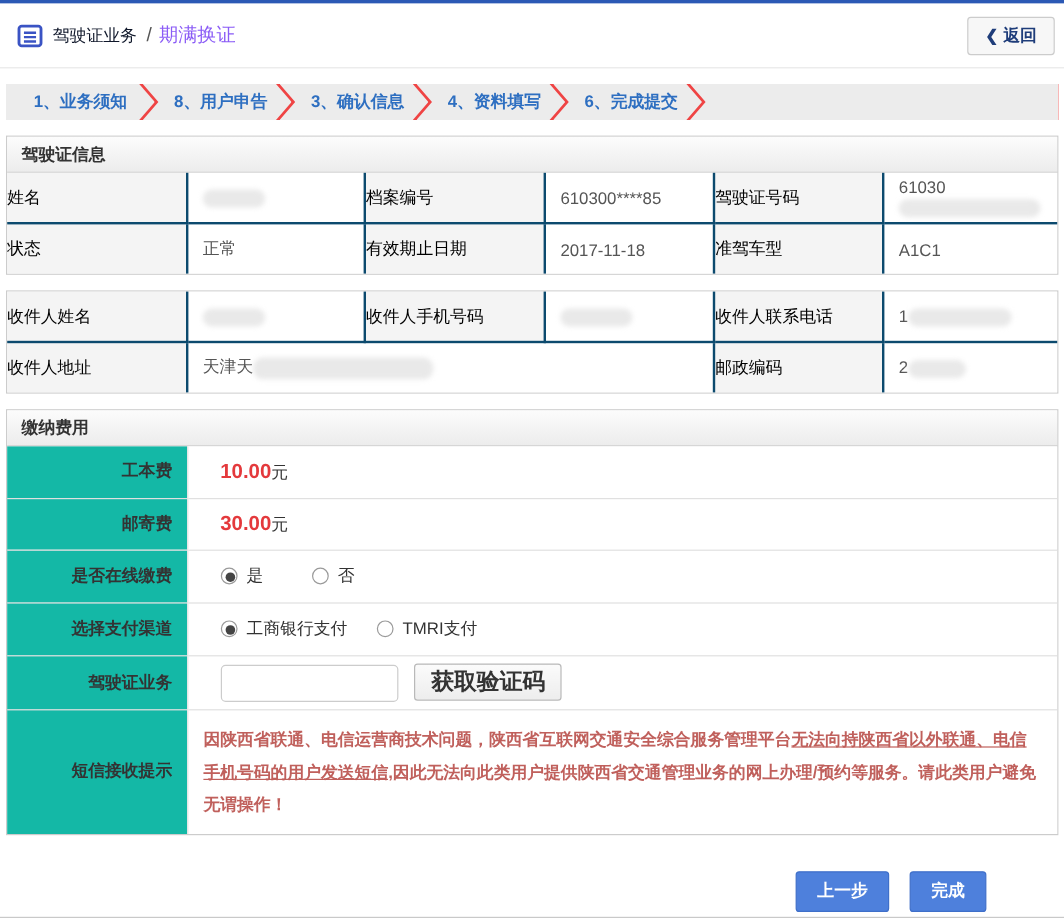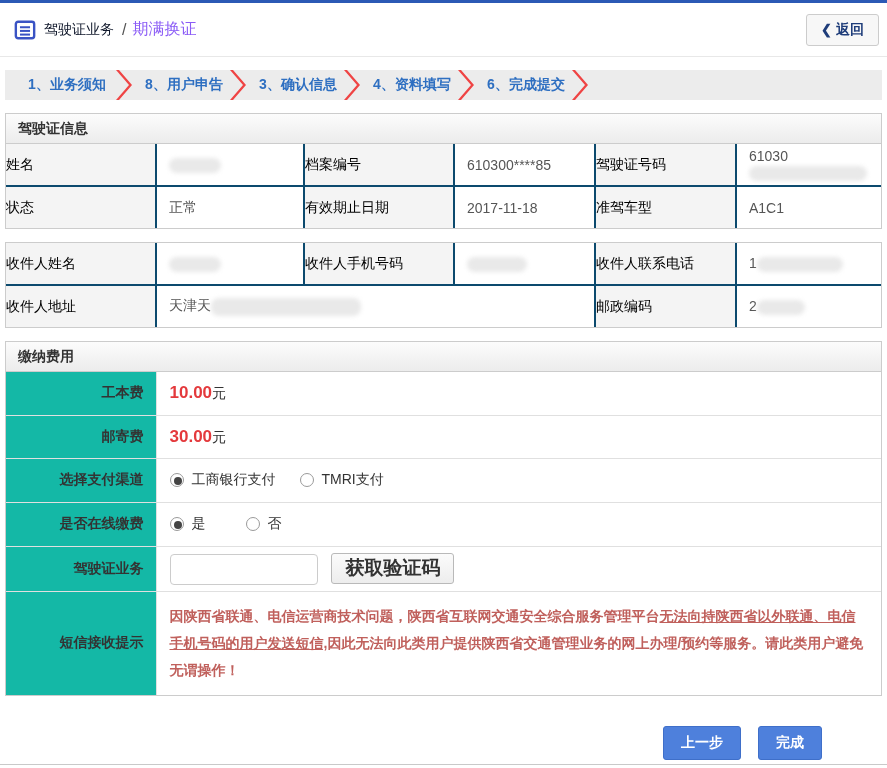--- a/index.html
+++ b/index.html
@@ -73,21 +73,21 @@
   .b-name { width:52px; } .b-lic { width:118px; } .b-mob { width:60px; }
   .b-phone { width:86px; } .b-addr { width:150px; height:18px; } .b-post { width:48px; }
   
   table.fee { width:100%; border-collapse:collapse; table-layout:fixed; }
   table.fee td { border-top:1px solid #e0e0e0; font-size:14px; }
   table.fee tr:first-child td { border-top:none; }
   table.fee td.lbl {
     width:150px; background:#14b8a6; text-align:right; padding-right:12px;
     font-weight:bold; color:#333; border-right:1px solid #e0e0e0;
   }
-  table.fee td.val { background:#fff; padding-left:13px; color:#333; }
+  table.fee td.val { background:#fff; padding-left:27px; color:#333; }
   table.fee tr.r42 td { height:43px; }
   table.fee tr.r44 td { height:44px; }
   .fee-num { color:#e4393c; font-weight:bold; font-size:17px; }
   .fee-unit { color:#333; font-size:14px; }
   
   .radio-group { display:flex; align-items:center; }
   .radio-opt { display:inline-flex; align-items:center; cursor:pointer; }
   .radio {
     width:14px; height:14px; border:1px solid #9a9a9a; border-radius:50%;
     background:#fff; display:inline-block; position:relative; margin-right:8px; flex:0 0 auto;
@@ -223,45 +223,45 @@
         <span class="fee-num">10.00</span><span class="fee-unit">元</span>
       </td>
     </tr>
     <tr class="r42">
       <td class="lbl">邮寄费</td>
       <td class="val">
         <span class="fee-num">30.00</span><span class="fee-unit">元</span>
       </td>
     </tr>
     <tr class="r44">
+      <td class="lbl">是否在线缴费</td>
+      <td class="val">
+        <span class="radio-group">
+          <span class="radio-opt" style="margin-right:40px;">
+            <span class="radio checked"></span>
+            <span>是</span>
+          </span>
+          <span class="radio-opt">
+            <span class="radio"></span>
+            <span>否</span>
+          </span>
+        </span>
+      </td>
+    </tr>
+    <tr class="r44">
       <td class="lbl">选择支付渠道</td>
       <td class="val">
         <span class="radio-group">
           <span class="radio-opt" style="margin-right:24px;">
             <span class="radio checked"></span>
             <span>工商银行支付</span>
           </span>
           <span class="radio-opt">
             <span class="radio"></span>
             <span>TMRI支付</span>
-          </span>
-        </span>
-      </td>
-    </tr>
-    <tr class="r44">
-      <td class="lbl">是否在线缴费</td>
-      <td class="val">
-        <span class="radio-group">
-          <span class="radio-opt" style="margin-right:40px;">
-            <span class="radio checked"></span>
-            <span>是</span>
-          </span>
-          <span class="radio-opt">
-            <span class="radio"></span>
-            <span>否</span>
           </span>
         </span>
       </td>
     </tr>
     <tr>
       <td class="lbl" style="height:45px;">驾驶证业务</td>
       <td class="val">
         <input class="code-input" type="text" value="" style="">
         <button class="code-btn">获取验证码</button>
       </td>

